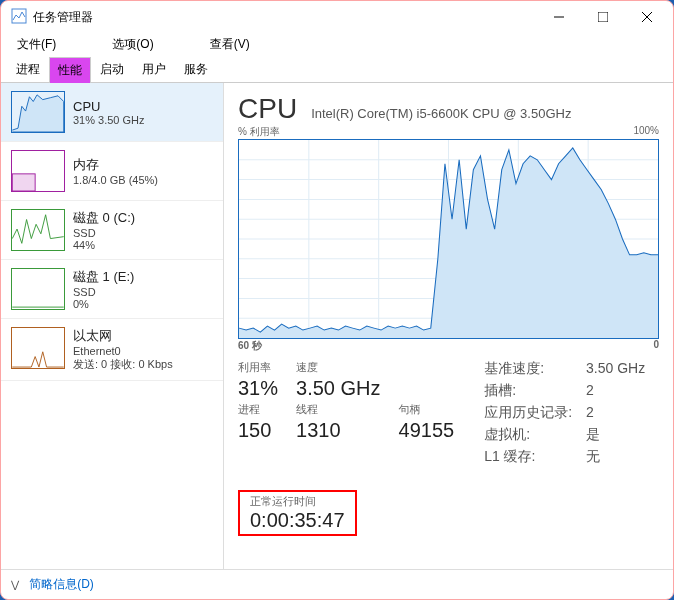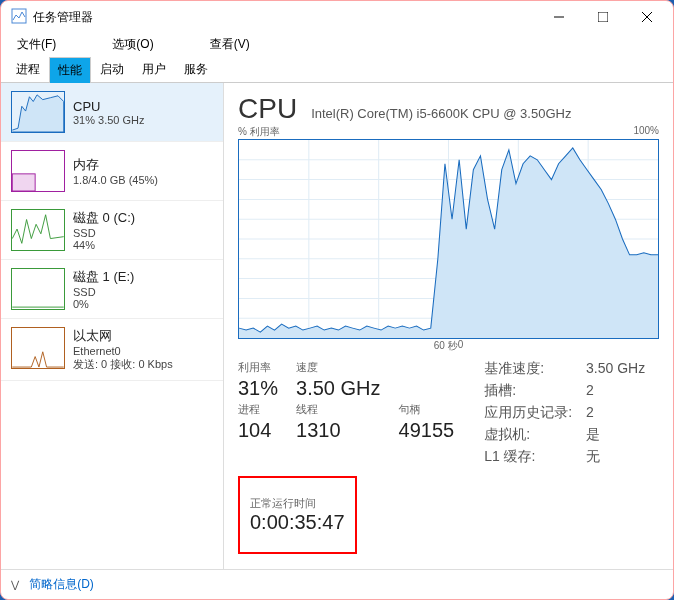--- a/index.html
+++ b/index.html
@@ -8,45 +8,45 @@
 .titlebar { height: 32px; display: flex; align-items: center; padding: 0 4px 0 10px; }
 .titlebar-icon svg { width: 16px; height: 16px; }
 .titlebar-title { margin-left: 6px; font-size: 12px; }
 .titlebar-spacer { flex: 1; }
 .win-btn { width: 44px; height: 32px; display: flex; align-items: center; justify-content: center; cursor: pointer; }
 .win-btn svg { width: 10px; height: 10px; stroke: #000; stroke-width: 1; fill: none; }
 .menubar { height: 22px; display: flex; align-items: flex-end; padding: 0 8px; gap: 40px; }
 .menubar span { padding: 2px 8px; cursor: pointer; }
 .tabbar { height: 28px; display: flex; align-items: flex-end; padding: 0 6px; border-bottom: 1px solid #ccc; }
 .tab { padding: 4px 8px; cursor: pointer; border: 1px solid transparent; border-bottom: none; }
-.tab.active { border-color: #ccc; background: #0ea5e9; position: relative; bottom: -1px; }
+.tab.active { border-color: #ccc; background: #d946ef; position: relative; bottom: -1px; }
 .content { flex: 1; display: flex; }
 .sidebar { width: 223px; border-right: 1px solid #ddd; overflow-y: auto; }
 .side-item { display: flex; padding: 8px 10px; border-bottom: 1px solid #eee; cursor: pointer; }
 .side-item.selected { background: #e5f1fb; }
 .side-thumb { width: 54px; height: 42px; border: 1px solid #999; flex-shrink: 0; margin-right: 8px; position: relative; overflow: hidden; }
 .side-thumb svg { position: absolute; top: 0; left: 0; width: 100%; height: 100%; }
 .side-txt { display: flex; flex-direction: column; justify-content: center; }
 .side-title { font-size: 13px; color: #222; }
 .side-sub { font-size: 11px; color: #444; }
 .side-sub2 { font-size: 11px; color: #444; }
 .main { flex: 1; padding: 10px 14px; display: flex; flex-direction: column; }
 .hdr { display: flex; align-items: baseline; gap: 14px; }
 .hdr-title { font-size: 28px; font-weight: 400; color: #333; }
 .hdr-sub { font-size: 13px; color: #555; }
 .chart-lbl { display: flex; justify-content: space-between; font-size: 10px; color: #666; }
 .chart { height: 200px; border: 1px solid #1a6cbf; background: #fff; position: relative; }
 .chart svg { width: 100%; height: 100%; }
-.chart-btm { display: flex; justify-content: center; font-size: 10px; color: #666; }
+.chart-btm { display: flex; justify-content: space-between; font-size: 10px; color: #666; font-weight: bold; }
 .stats { display: flex; margin-top: 7px; gap: 30px; }
 .stats-col { display: grid; grid-template-columns: auto auto auto; row-gap: 2px; column-gap: 18px; align-content: start; }
 .stat-lbl { font-size: 11px; color: #666; }
 .stat-val { font-size: 20px; color: #222; }
 .side-stats { display: grid; grid-template-columns: auto auto; row-gap: 4px; column-gap: 14px; font-size: 14px; color: #555; }
-.uptime-box { border: 2px solid red; padding: 18px 10px; margin-top: 10px; width: fit-content; }
+.uptime-box { border: 2px solid red; padding: 2px 10px; margin-top: 24px; width: fit-content; }
 .uptime-lbl { font-size: 11px; color: #666; }
 .uptime-val { font-size: 20px; color: #222; }
 .footer { height: 30px; border-top: 1px solid #ddd; display: flex; align-items: center; padding: 0 10px; gap: 10px; }
 .footer-link { color: #0066cc; cursor: pointer; font-size: 12px; display: flex; align-items: center; gap: 4px; }
 .caret { font-size: 10px; color: #555; }
 </style>
 </head>
 <body>
 
 <div class="window">
@@ -191,21 +191,21 @@
         <div class="stats-col">
           <span class="stat-lbl">利用率</span>
           <span class="stat-lbl">速度</span>
           <span></span>
           <span class="stat-val">31%</span>
           <span class="stat-val">3.50 GHz</span>
           <span></span>
           <span class="stat-lbl">进程</span>
           <span class="stat-lbl">线程</span>
           <span class="stat-lbl">句柄</span>
-          <span class="stat-val">104</span>
+          <span class="stat-val">150</span>
           <span class="stat-val">1310</span>
           <span class="stat-val">49155</span>
         </div>
         <div class="side-stats">
           <span>基准速度:</span>
           <span>3.50 GHz</span>
           <span>插槽:</span>
           <span>2</span>
           <span>应用历史记录:</span>
           <span>2</span>

